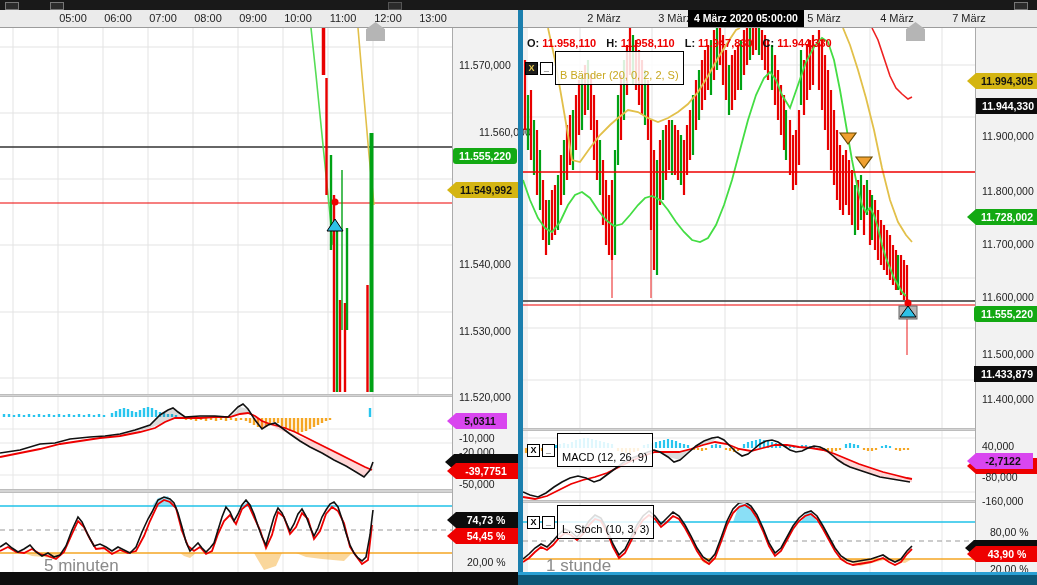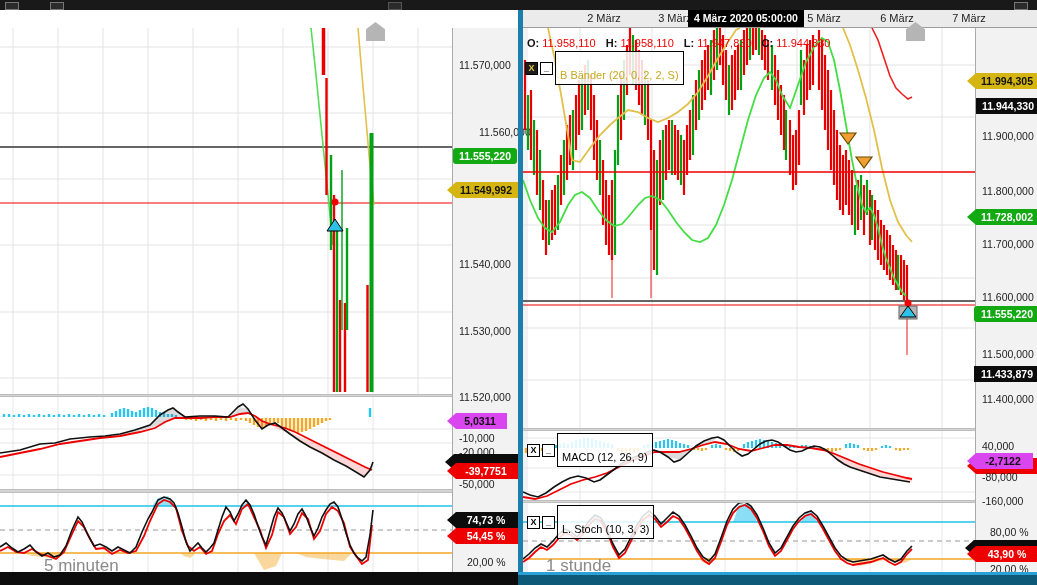--- a/index.html
+++ b/index.html
@@ -23,39 +23,50 @@
   .b-black { background:#0c0c0c; color:#fff; }
   .sep { background:#d4d4d4; border-top:1px solid #bdbdbd; border-bottom:1px solid #bdbdbd; }
   .interval-lbl { font-size:17px; color:#8a8a8a; }
   .homer { background:#b5b5b5; clip-path:polygon(50% 0,100% 38%,100% 100%,0 100%,0 38%); width:19px; height:19px; }
   .tooltip { background:#000; color:#fff; font-size:10.5px; font-weight:bold; text-align:center; line-height:17px; }
   .ind-box { position:absolute; display:flex; align-items:center; gap:2px; font-size:11px; }
   .wbtn { width:13px; height:13px; border:1px solid #000; background:#fff; color:#000; font-size:9px; font-weight:bold; text-align:center; line-height:11px; cursor:default; }
   .wbtn.dark { background:#1d1d1d; color:#e6c84d; }
   .ind-lbl { border:1px solid #000; background:rgba(255,255,255,.85); padding:16px 4px; height:15px; line-height:14px; }
   .ohlc { font-size:11px; font-weight:bold; color:#111; white-space:nowrap; }
-  .ohlc b { color:#ee0000; font-weight:normal; margin-right:10px;margin-top:8px; }
+  .ohlc b { color:#ee0000; font-weight:bold; margin-right:10px;margin-top:8px; }
   .blue-v { background:#1b7fae; }
   .bot-left { background:#0d0d0d; }
   .bot-right { background:#0e5878; border-top:3px solid #2aa0d4; }
 </style>
 </head>
 <body>
 
 <div class="screen">
 
   <div class="abs toolbar">
     <span class="tb-ic" style="left:5px;"></span>
     <span class="tb-ic" style="left:50px;"></span>
     <span class="tb-ic" style="left:388px;border-color:#555;"></span>
     <span class="tb-ic" style="left:1014px;"></span>
   </div>
 
   <div class="abs" style="left:0;top:10px;width:518px;height:575px;">
 
+    <div class="abs time-header" style="left:0;top:0;width:518px;">
+      <span class="hdr-lbl" style="left:43px;">05:00</span>
+      <span class="hdr-lbl" style="left:88px;">06:00</span>
+      <span class="hdr-lbl" style="left:133px;">07:00</span>
+      <span class="hdr-lbl" style="left:178px;">08:00</span>
+      <span class="hdr-lbl" style="left:223px;">09:00</span>
+      <span class="hdr-lbl" style="left:268px;">10:00</span>
+      <span class="hdr-lbl" style="left:313px;">11:00</span>
+      <span class="hdr-lbl" style="left:358px;">12:00</span>
+      <span class="hdr-lbl" style="left:403px;">13:00</span>
+    </div>
 
     <svg class="abs" style="left:0;top:18px;" width="452" height="366" viewBox="0 28 452 366">
       <g stroke="#e3e3e3" stroke-width="1">
         <path d="M13,28V394M58,28V394M103,28V394M148,28V394M193,28V394M238,28V394M283,28V394M328,28V394M373,28V394M418,28V394"></path>
         <path d="M0,47H452M0,113H452M0,179H452M0,245H452M0,312H452M0,378H452"></path>
       </g>
       <line x1="0" y1="147" x2="452" y2="147" stroke="#333" stroke-width="1.4"></line>
       <line x1="0" y1="203" x2="452" y2="203" stroke="#ee0000" stroke-width="1.2"></line>
       <polyline points="311,28 316,75 321,125 326,175 330,215 333,245" fill="none" stroke="#55dd55" stroke-width="1.6"></polyline>
       <polyline points="358,28 362,75 366,120 369,155 372,185 374,205" fill="none" stroke="#e2c04a" stroke-width="1.6"></polyline>
@@ -137,21 +148,21 @@
     <div class="abs bot-left" style="left:0;top:562px;width:518px;height:13px;"></div>
   </div>
 
   <div class="abs" style="left:518px;top:10px;width:519px;height:575px;">
     <div class="abs blue-v" style="left:0;top:0;width:5px;height:575px;"></div>
 
     <div class="abs time-header" style="left:5px;top:0;width:514px;">
       <span class="hdr-lbl" style="left:51px;">2 März</span>
       <span class="hdr-lbl" style="left:122px;">3 März</span>
       <span class="hdr-lbl" style="left:271px;">5 März</span>
-      <span class="hdr-lbl" style="left:344px;">6 März</span>
+      <span class="hdr-lbl" style="left:344px;">4 März</span>
       <span class="hdr-lbl" style="left:416px;">7 März</span>
     </div>
     <div class="abs tooltip" style="left:170px;top:0;width:116px;height:17px;">4 März 2020 05:00:00</div>
 
     <svg class="abs" style="left:5px;top:18px;" width="452" height="400" viewBox="523 28 452 400">
       <g stroke="#e3e3e3" stroke-width="1">
         <path d="M580,28V428M652,28V428M725,28V428M797,28V428M870,28V428M942,28V428"></path>
         <path d="M523,65H975M523,117H975M523,225H975M523,278H975M523,328H975M523,380H975"></path>
       </g>
       <g stroke="#e80000" stroke-width="2.2">

